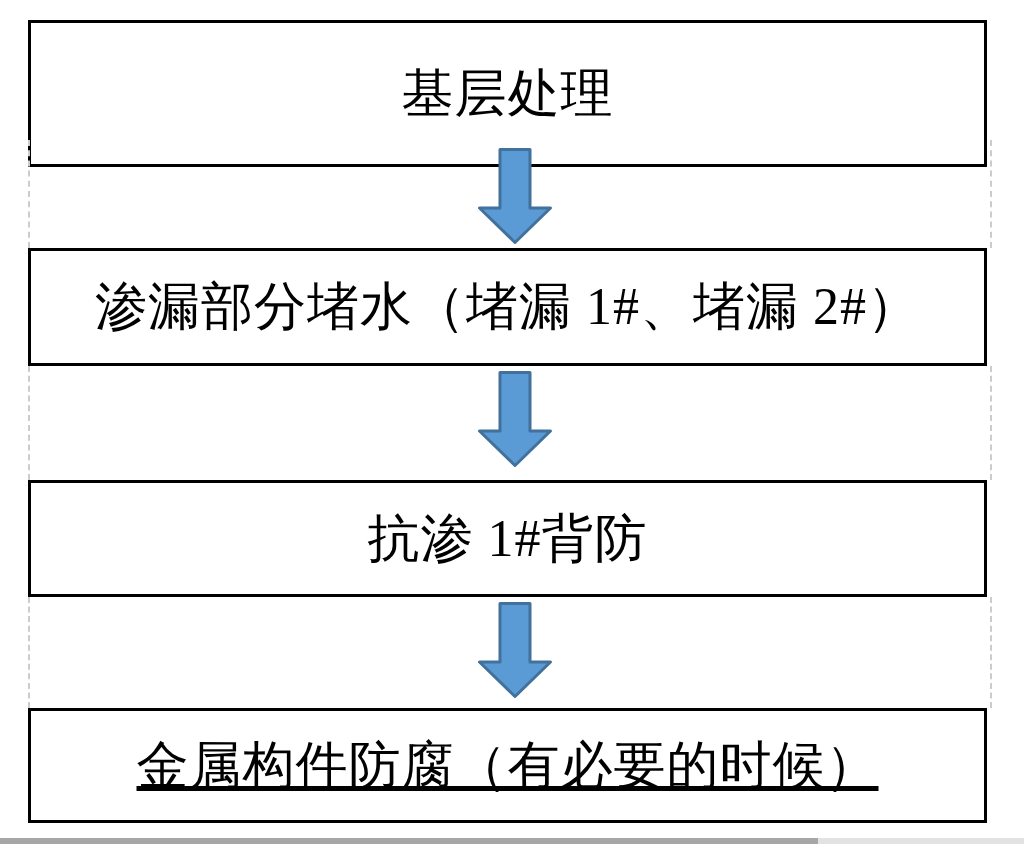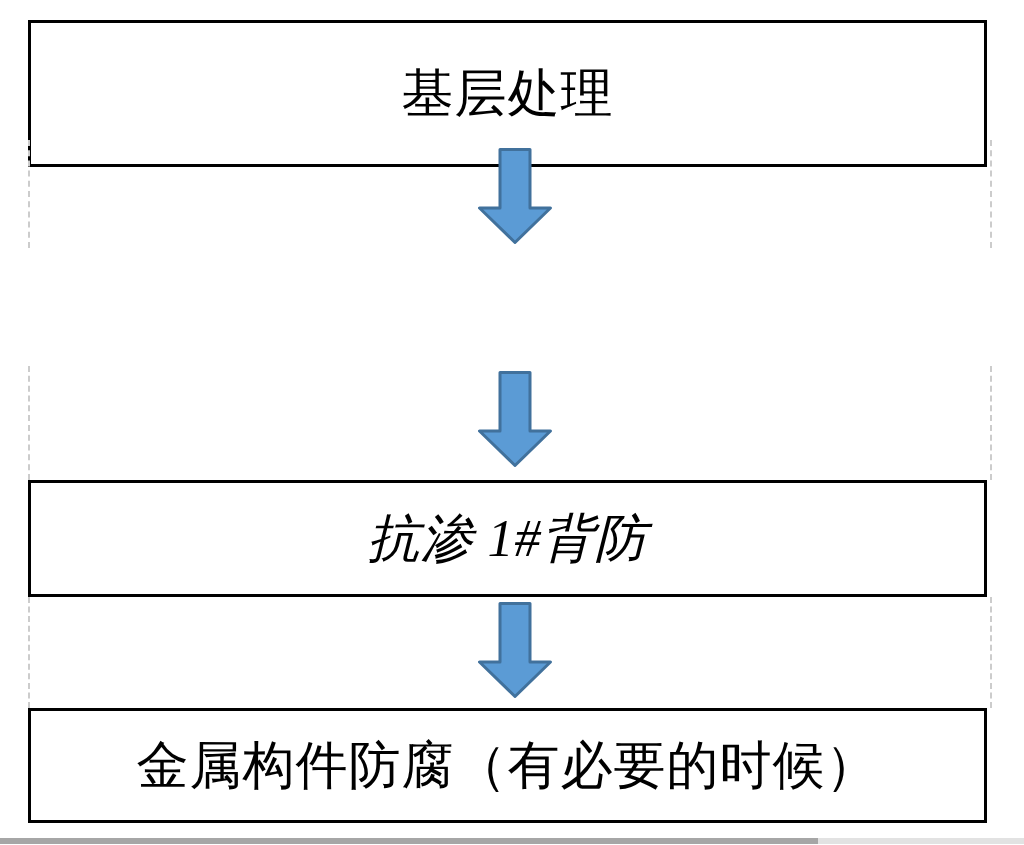--- a/index.html
+++ b/index.html
@@ -83,38 +83,41 @@
   <div class="flow-box box-1" style="border-color: rgb(0, 0, 0);">
     <span class="label" style="color: rgb(0, 0, 0);">基层处理</span>
   </div>
 
   <div class="guide guide-left gap-1"></div>
   <div class="guide guide-right gap-1"></div>
   <svg class="arrow arrow-1" viewBox="0 0 74 96">
     <polygon points="22,1.5 52,1.5 52,60 72.5,60 37,94.5 1.5,60 22,60" fill="#5b9bd5" stroke="#41719c" stroke-width="3" stroke-linejoin="round"></polygon>
   </svg>
 
+  <div class="flow-box box-2" style="border-color: rgb(0, 0, 0);">
+    <span class="label" style="color: rgb(0, 0, 0);">渗漏部分堵水（堵漏 1#、堵漏 2#）</span>
+  </div>
 
   <div class="guide guide-left gap-2"></div>
   <div class="guide guide-right gap-2"></div>
   <svg class="arrow arrow-2" viewBox="0 0 74 96">
     <polygon points="22,1.5 52,1.5 52,60 72.5,60 37,94.5 1.5,60 22,60" fill="#5b9bd5" stroke="#41719c" stroke-width="3" stroke-linejoin="round"></polygon>
   </svg>
 
-  <div class="flow-box box-3" style="border-color: rgb(0, 0, 0); font-style: italic;">
+  <div class="flow-box box-3" style="border-color: rgb(0, 0, 0);">
     <span class="label" style="color: rgb(0, 0, 0);">抗渗 1#背防</span>
   </div>
 
   <div class="guide guide-left gap-3"></div>
   <div class="guide guide-right gap-3"></div>
   <svg class="arrow arrow-3" viewBox="0 0 74 96">
     <polygon points="22,1.5 52,1.5 52,60 72.5,60 37,94.5 1.5,60 22,60" fill="#5b9bd5" stroke="#41719c" stroke-width="3" stroke-linejoin="round"></polygon>
   </svg>
 
-  <div class="flow-box box-4" style="border-color: rgb(0, 0, 0);">
+  <div class="flow-box box-4" style="border-color: rgb(0, 0, 0); text-decoration: underline;">
     <span class="label" style="color: rgb(0, 0, 0);">金属构件防腐（有必要的时候）</span>
   </div>
 
   <div class="scrollbar">
     <div class="thumb"></div>
   </div>
 
 </div>
 
 </body></html>

